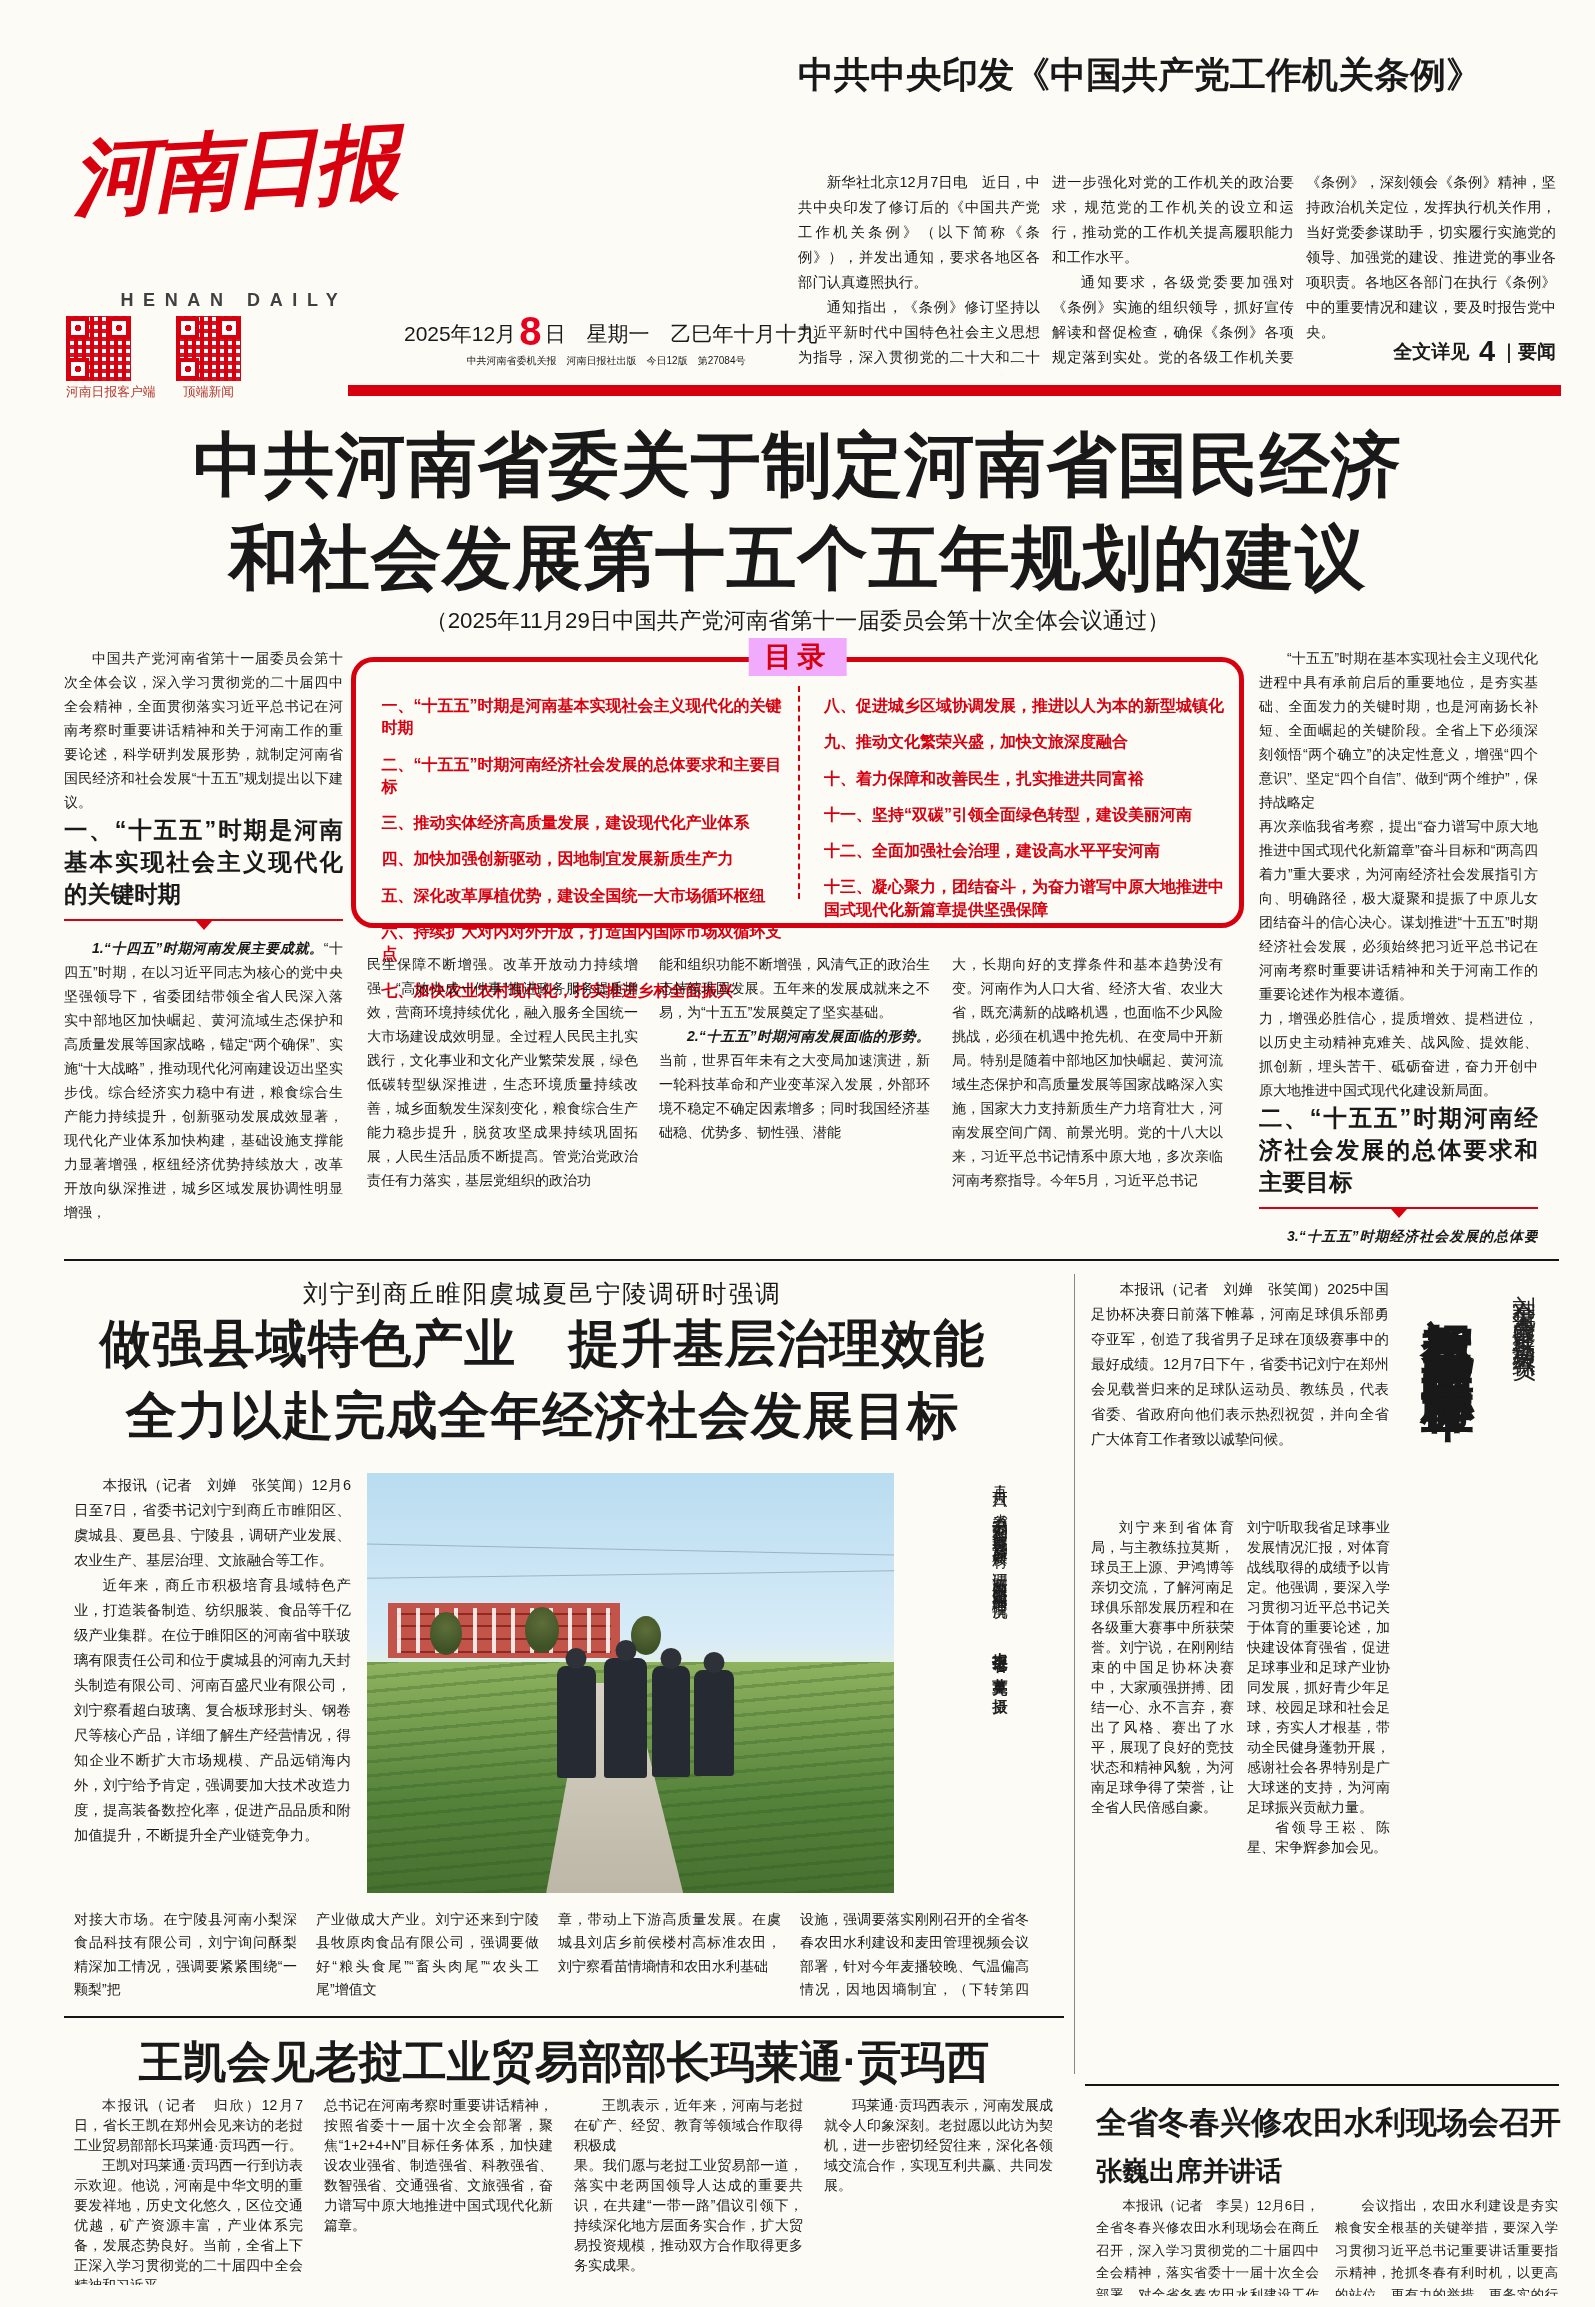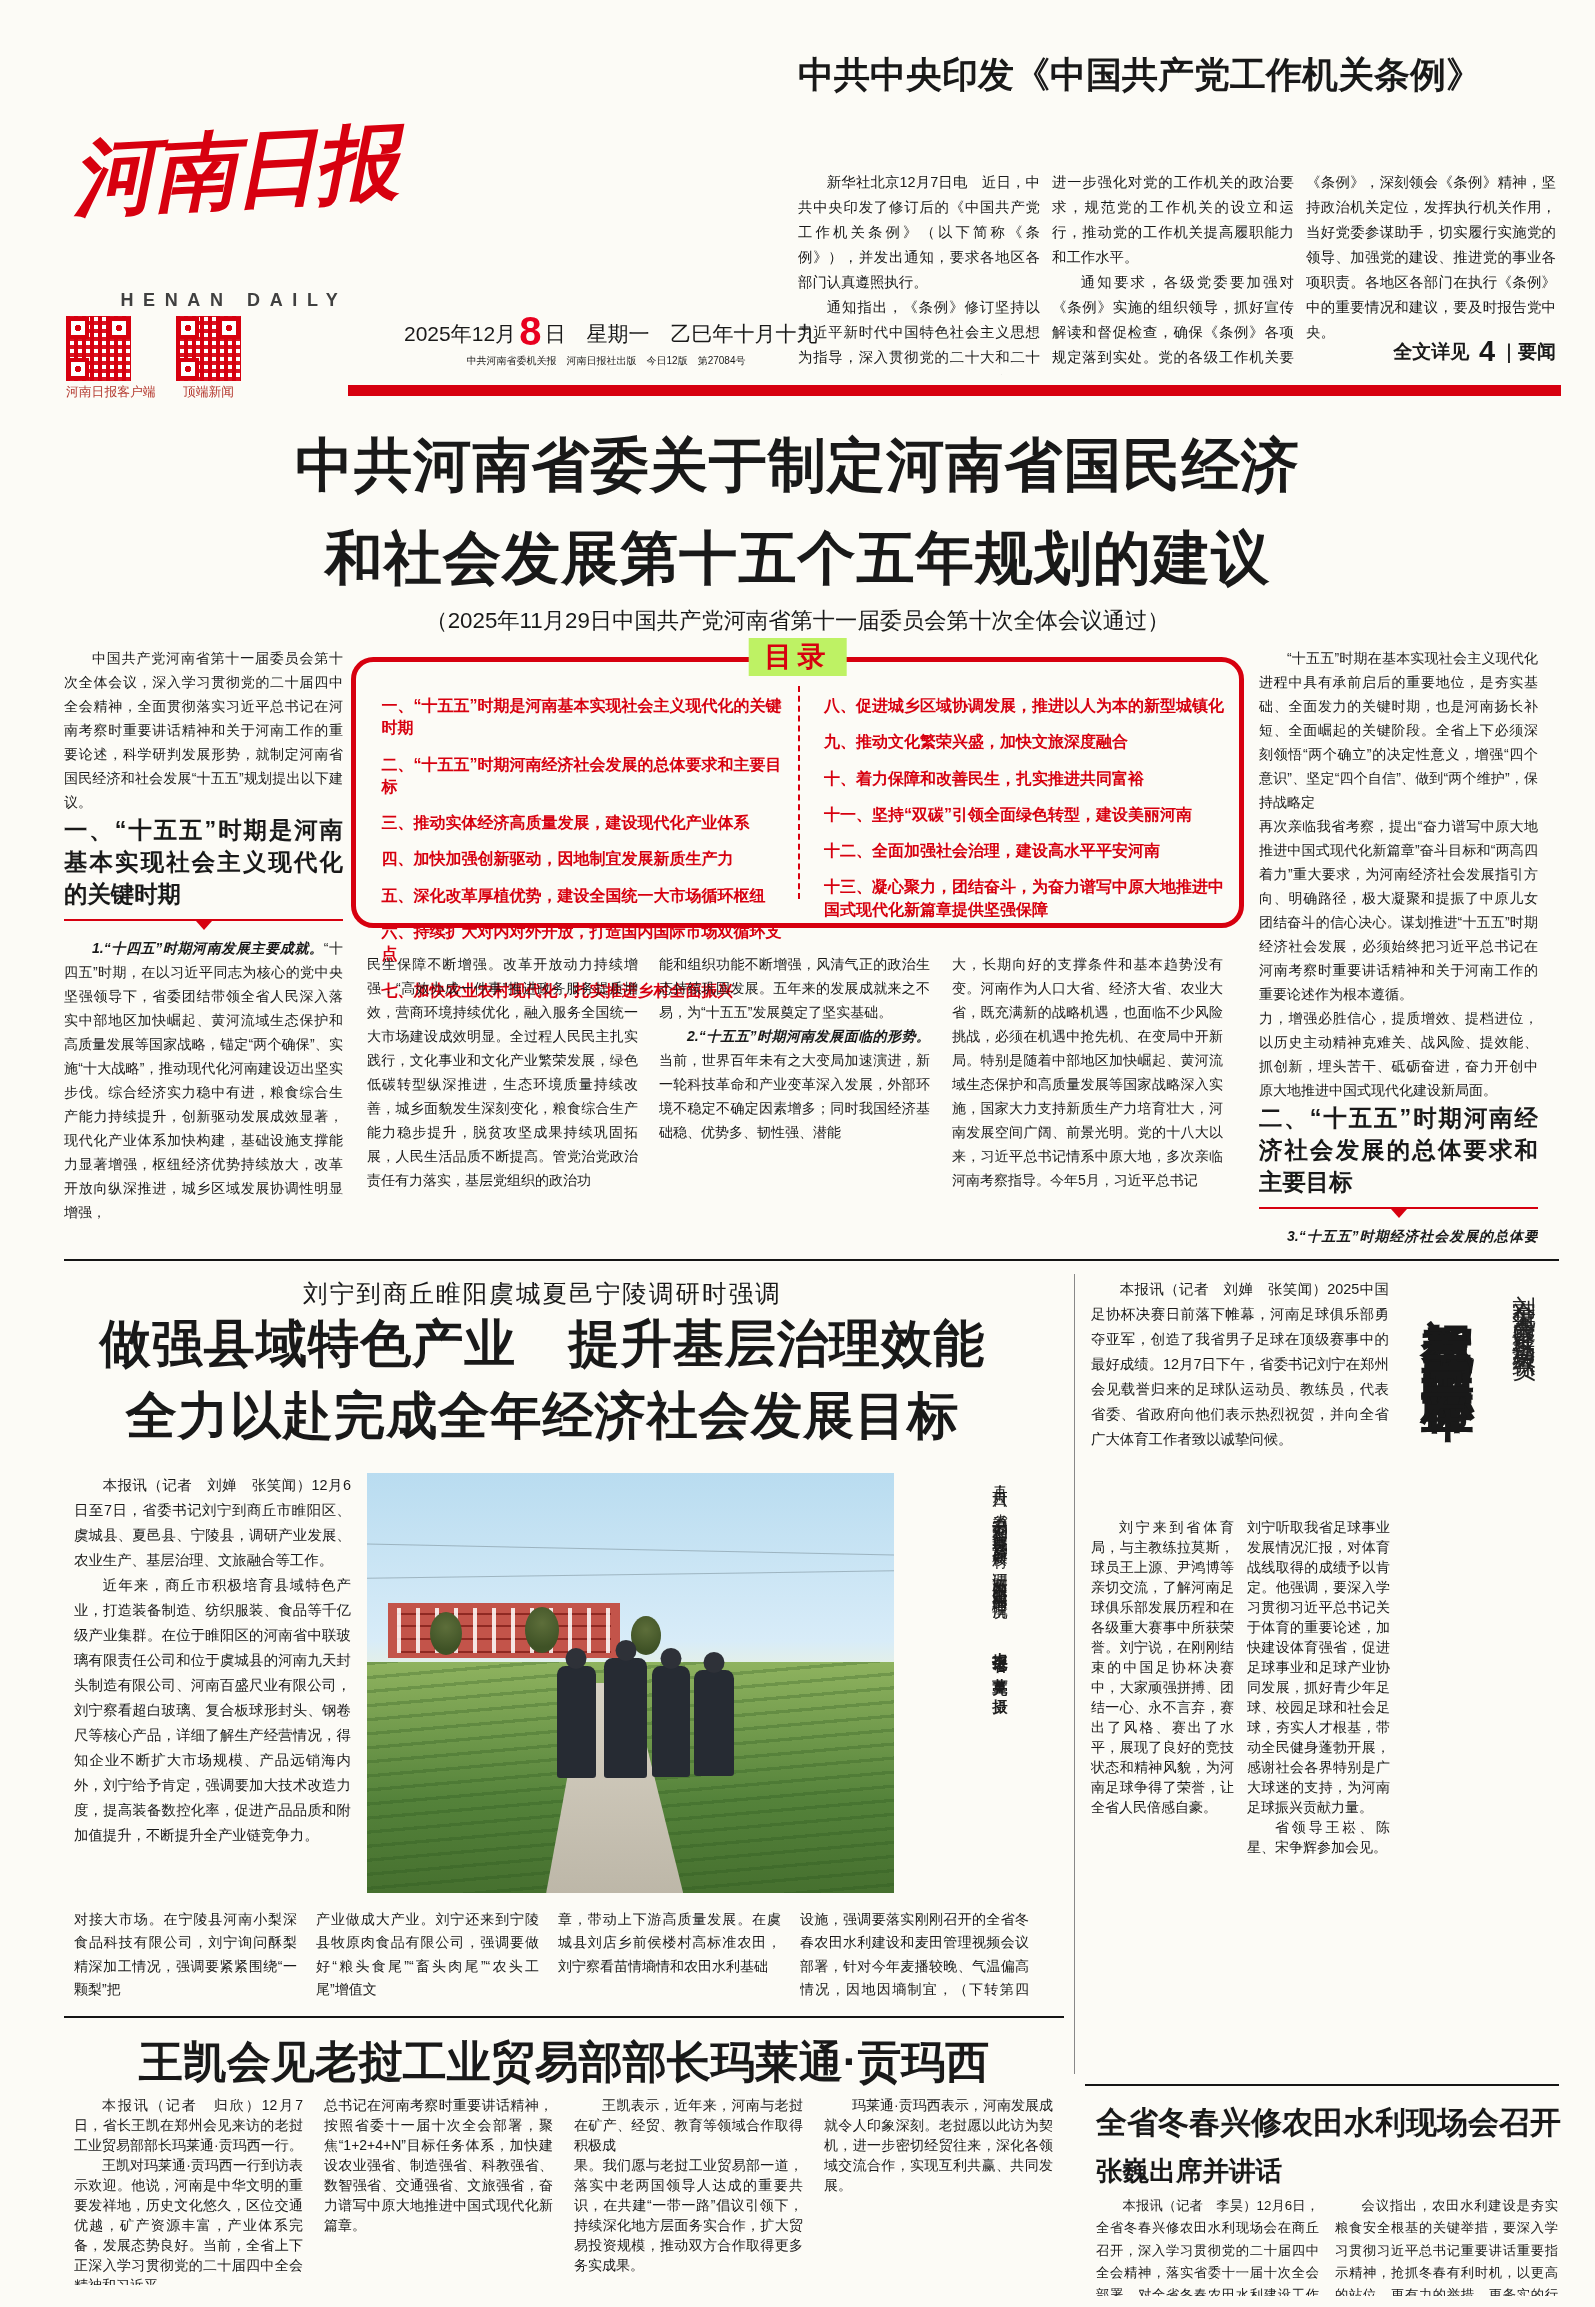--- a/index.html
+++ b/index.html
@@ -33,26 +33,26 @@
   .qr i{position:absolute;width:14px;height:14px;border:4.3px solid #d7000f;
       background:radial-gradient(circle,#d7000f 30%,#fff 32%);}
   .qr i.tl{left:1.1px;top:1.1px}.qr i.tr{right:1.1px;top:1.1px}.qr i.bl{left:1.1px;bottom:1.1px}
   .qr-label{font-size:12.8px;color:#b43a30;text-align:center;margin-top:3.2px;white-space:nowrap;}
   .dateline{font-size:21px;white-space:nowrap;}
   .dateline .big-day{font-size:40px;color:#e8001f;font-weight:700;line-height:1;vertical-align:-4.3px;padding:0 3.2px;}
   .edition{font-size:10px;letter-spacing:0;white-space:nowrap;}
   
   .toc-box{border:5.3px solid #d7000f;border-radius:22.3px;}
   .toc-title{position:absolute;top:-24.5px;left:50%;transform:translateX(-50%);
-    background:#bef264;padding:0 16px;color:#d7000f;font-size:28px;font-weight:800;letter-spacing:5.3px;}
+    background:#f0abfc;padding:0 16px;color:#d7000f;font-size:28px;font-weight:800;letter-spacing:5.3px;}
   .toc-divider{position:absolute;left:50%;top:24px;bottom:24px;border-left:2.1px dashed #d7000f;}
   .toc-col{position:absolute;top:33px;width:410px;}
   .toc-col div{color:#d7000f;font-size:16px;line-height:22.3px;font-weight:600;margin-bottom:14px;}
   
-  .h-lead{font-weight:900;text-align:center;font-size:58px;line-height:90px;letter-spacing:1.1px;white-space:nowrap;}
+  .h-lead{font-weight:900;text-align:center;font-size:70px;line-height:90px;letter-spacing:1.1px;white-space:nowrap;}
   .h-mid{font-weight:900;text-align:center;font-size:51px;line-height:66px;letter-spacing:1.1px;white-space:nowrap;}
   .kicker{font-size:24.5px;text-align:center;letter-spacing:2.1px;white-space:nowrap;}
   
   .photo{overflow:hidden;background:linear-gradient(#b9dcf0 0%,#d8ecf8 40%,#e6f0e4 47%);}
   .ph-line{position:absolute;left:-2%;width:104%;height:1.1px;background:rgba(120,140,150,.55);}
   .ph-building{position:absolute;background:#c3544a;}
   .ph-windows{position:absolute;inset:8% 4%;background:
      repeating-linear-gradient(90deg,rgba(255,255,255,.85) 0 3.7px,rgba(0,0,0,0) 3.7px 19px),
      repeating-linear-gradient(0deg,rgba(130,30,25,.8) 0 2.1px,rgba(0,0,0,0) 2.1px 12.8px);}
   .ph-tree{position:absolute;background:radial-gradient(circle at 50% 35%,#5d6e3a,#3f5226 70%);border-radius:50%;}

